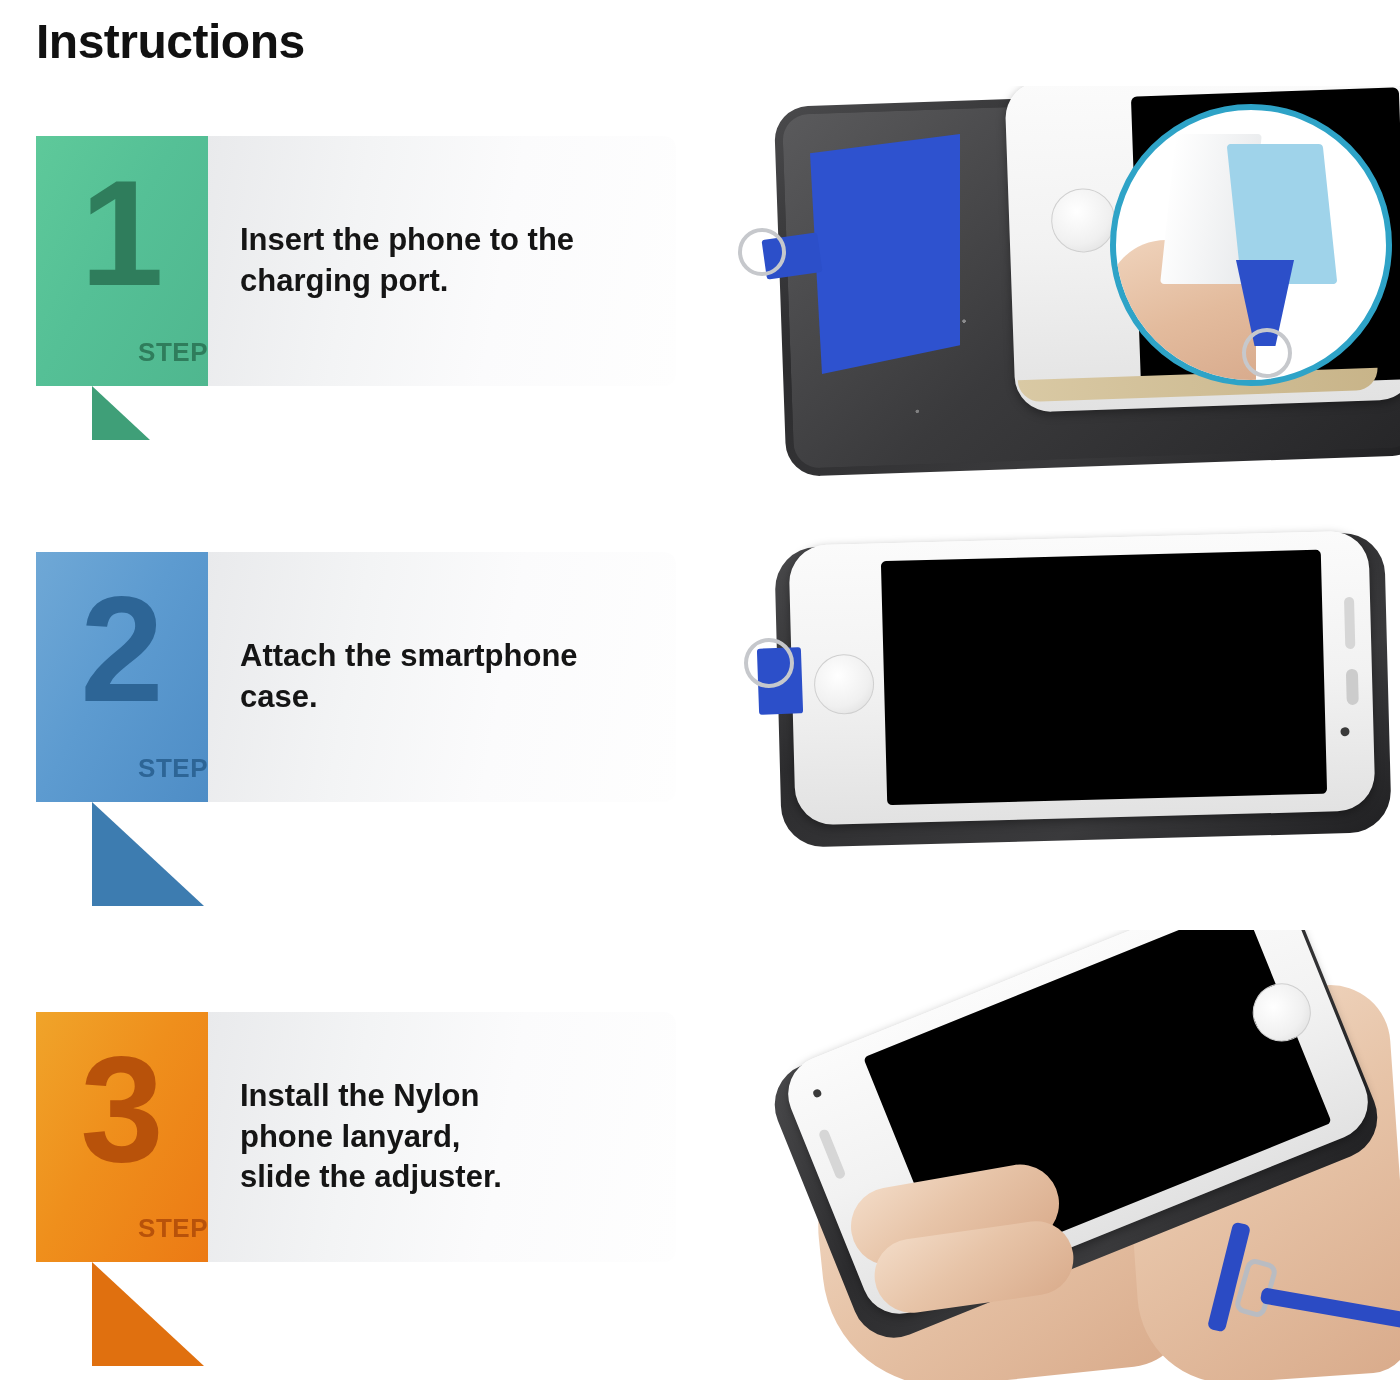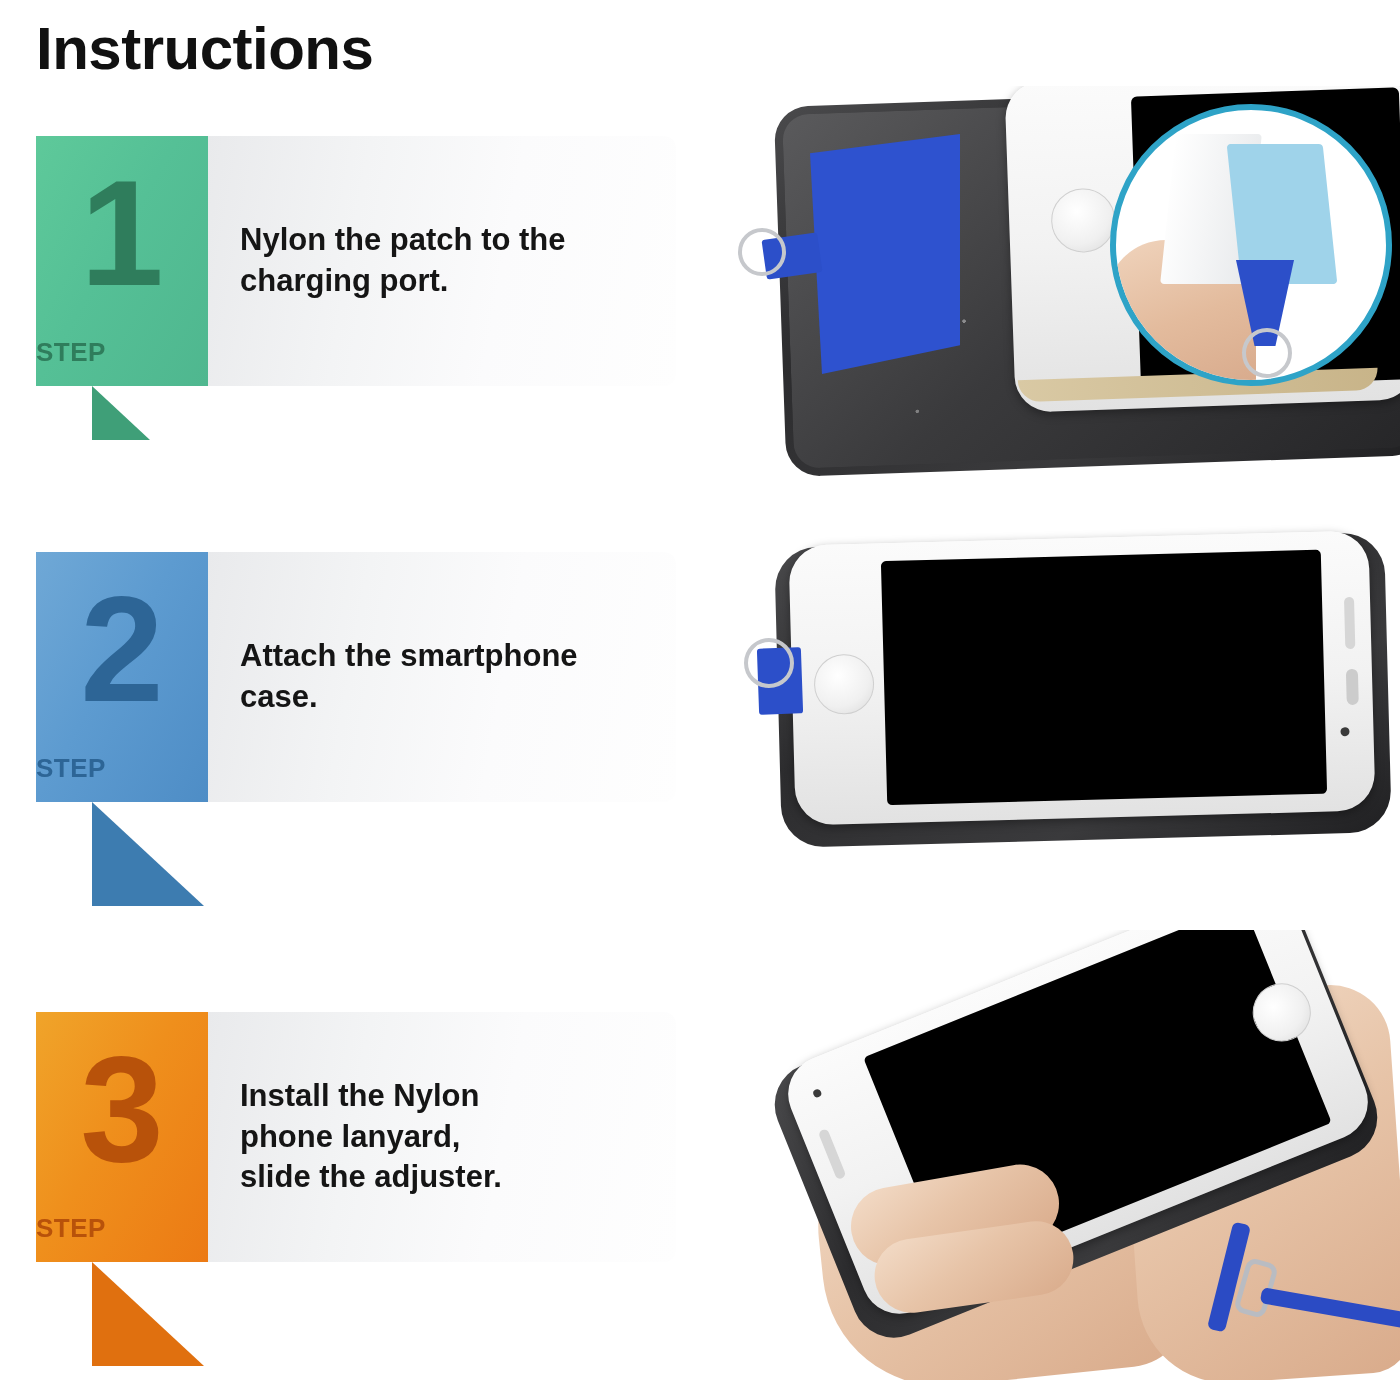--- a/index.html
+++ b/index.html
@@ -18,21 +18,21 @@
   .page {
     position: absolute;
     inset: 0;
     background: #ffffff;
   }
 
   .title {
     position: absolute;
     left: 36px;
     top: 14px;
-    font-size: 60px;
+    font-size: 48px;
     font-weight: bold;
     letter-spacing: -0.5px;
     color: #111111;
   }
 
   
   .step-row {
     position: absolute;
     left: 36px;
     width: 640px;
@@ -58,21 +58,21 @@
     text-align: center;
     font-size: 150px;
     font-weight: bold;
     line-height: 1;
   }
   .badge .step-label {
     position: absolute;
     left: 0;
     right: 0;
     bottom: 18px;
-    text-align: left;
+    text-align: right;
     font-size: 26px;
     font-weight: bold;
     letter-spacing: 0.5px;
   }
   .badge-tail {
     position: absolute;
     left: 56px;
     top: 250px;
     width: 0;
     height: 0;
@@ -213,21 +213,21 @@
 
   <div class="title">Instructions</div>
 
   <div class="step-row" id="step-row-1">
     <div class="badge" id="badge-1">
       <div class="num">1</div>
       <div class="step-label">STEP</div>
     </div>
     <div class="badge-tail" id="tail-1"></div>
     <div class="text-panel">
-      <div class="txt">Nylon the patch to the
+      <div class="txt">Insert the phone to the
 charging port.</div>
     </div>
   </div>
 
   <div class="step-row" id="step-row-2">
     <div class="badge" id="badge-2">
       <div class="num">2</div>
       <div class="step-label">STEP</div>
     </div>
     <div class="badge-tail" id="tail-2"></div>

